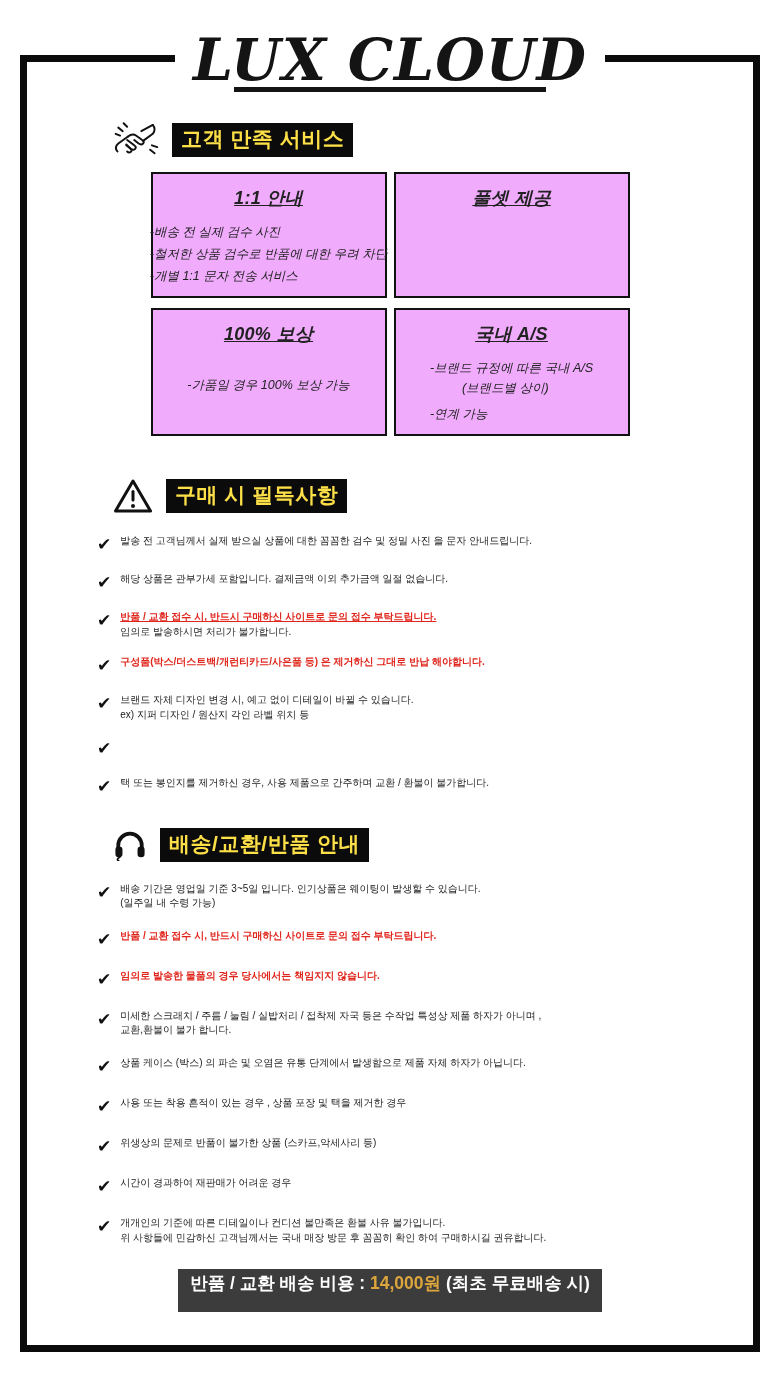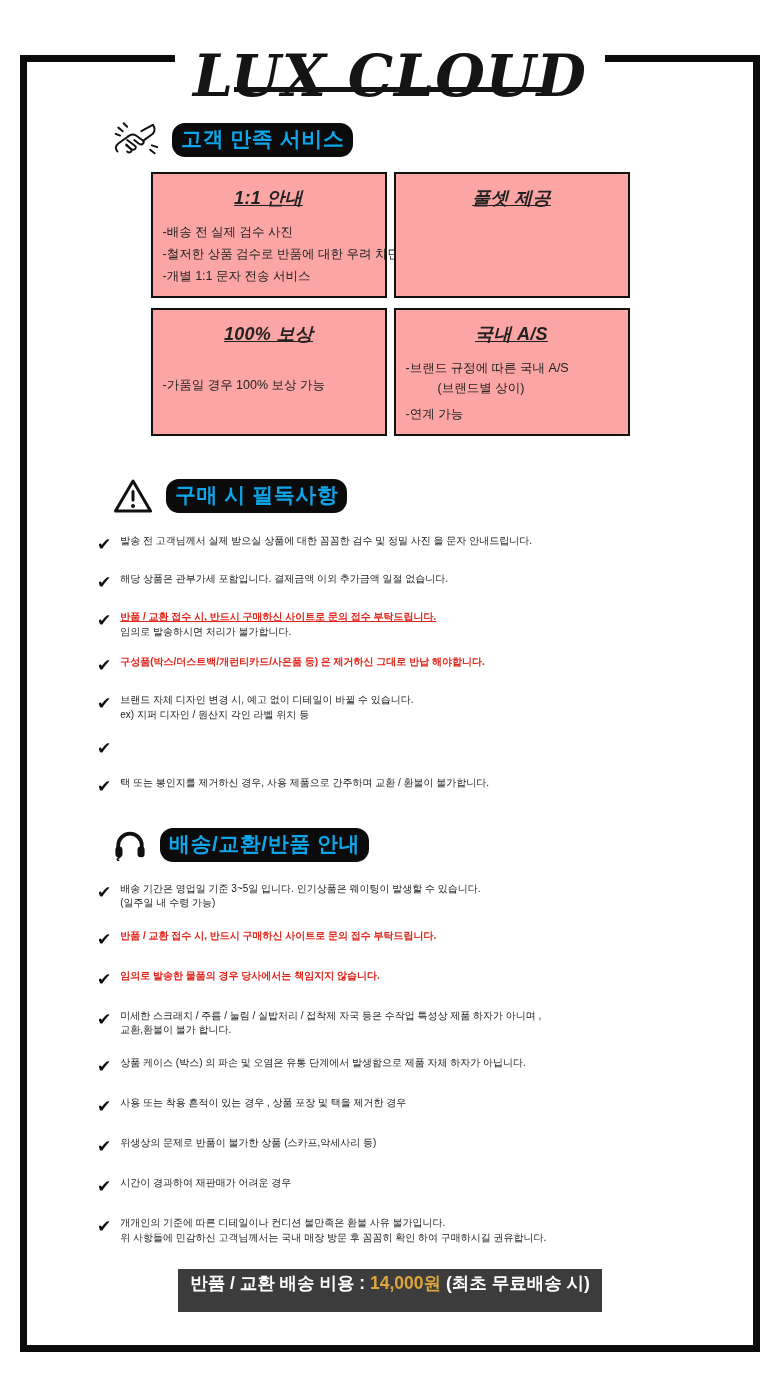--- a/index.html
+++ b/index.html
@@ -8,55 +8,55 @@
     width:780px; height:1380px; position:relative;
     font-family:"Liberation Sans","DejaVu Sans",sans-serif;
     color:#1a1a1a; overflow:hidden;
   }
   .frame {
     position:absolute; top:55px; left:20px; right:20px;
     height:1297px; border:7px solid #0b0b0b; background:#fff;
   }
   
   .brand {
-    position:absolute; top:16px; left:50%;
+    position:absolute; top:0; left:50%;
     transform:translate(-50%,-54%);
     background:#fff; padding:0 18px;
     font-family:"DejaVu Serif","Liberation Serif",serif;
     font-style:italic; font-weight:bold; font-size:57px;
     letter-spacing:1px; color:#141414; white-space:nowrap;text-align:center;
   }
   .brand-underline {
     position:absolute; top:25px; left:50%; transform:translateX(-50%);
     width:312px; height:5px; background:#141414;
   }
   .content { padding-top:58px; }
   .sec-head { display:flex; align-items:center; gap:13px; margin-left:86px; }
   .sec-icon { flex:0 0 auto; display:flex; align-items:center; }
   .badge {
-    background:#0b0b0b; color:#0ea5e9; font-weight:bold;
+    background:#0b0b0b; color:#fde047; font-weight:bold;
     font-size:21px; line-height:1.2; padding:3px 9px 5px;
-    letter-spacing:.5px; white-space:nowrap;border-radius:13px;
+    letter-spacing:.5px; white-space:nowrap;
   }
   
   .boxes {
     margin-top:12px;
     display:grid; grid-template-columns:236px 236px;
     gap:10px 7px; justify-content:center;
   }
   .box {
-    border:2px solid #111; min-height:126px; background:#fca5a5;
-    display:flex; flex-direction:column; padding:10px 10px 8px;
+    border:2px solid #111; min-height:126px; background:#f0abfc;
+    display:flex; flex-direction:column; padding:10px 10px 8px;align-items:center;
   }
   .box-title {
     text-align:center; font-style:italic; font-weight:bold;
     font-size:18px; text-decoration:underline; color:#222;
     margin-top:2px; letter-spacing:.3px;
   }
-  .box-body { margin-top:12px; }
+  .box-body { margin-top:12px;font-style:italic; }
   .box.center .box-body { flex:1; display:flex; flex-direction:column; justify-content:center; margin-top:0; }
   .box-line { display:block; font-size:12.5px; line-height:1.75; color:#222; white-space:nowrap; }
   
   .list { margin:20px 24px 0 70px; }
   .item { display:flex; align-items:flex-start; gap:9px; margin-bottom:16px; }
   .check { font-size:17px; line-height:1.3; color:#111; flex:0 0 auto; }
   .lines { display:flex; flex-direction:column; }
   .cl { display:block; font-size:10px; line-height:1.45; color:#1a1a1a; white-space:nowrap; }
   .red { color:#e0261c; font-weight:bold; }
   .u { text-decoration:underline; }

